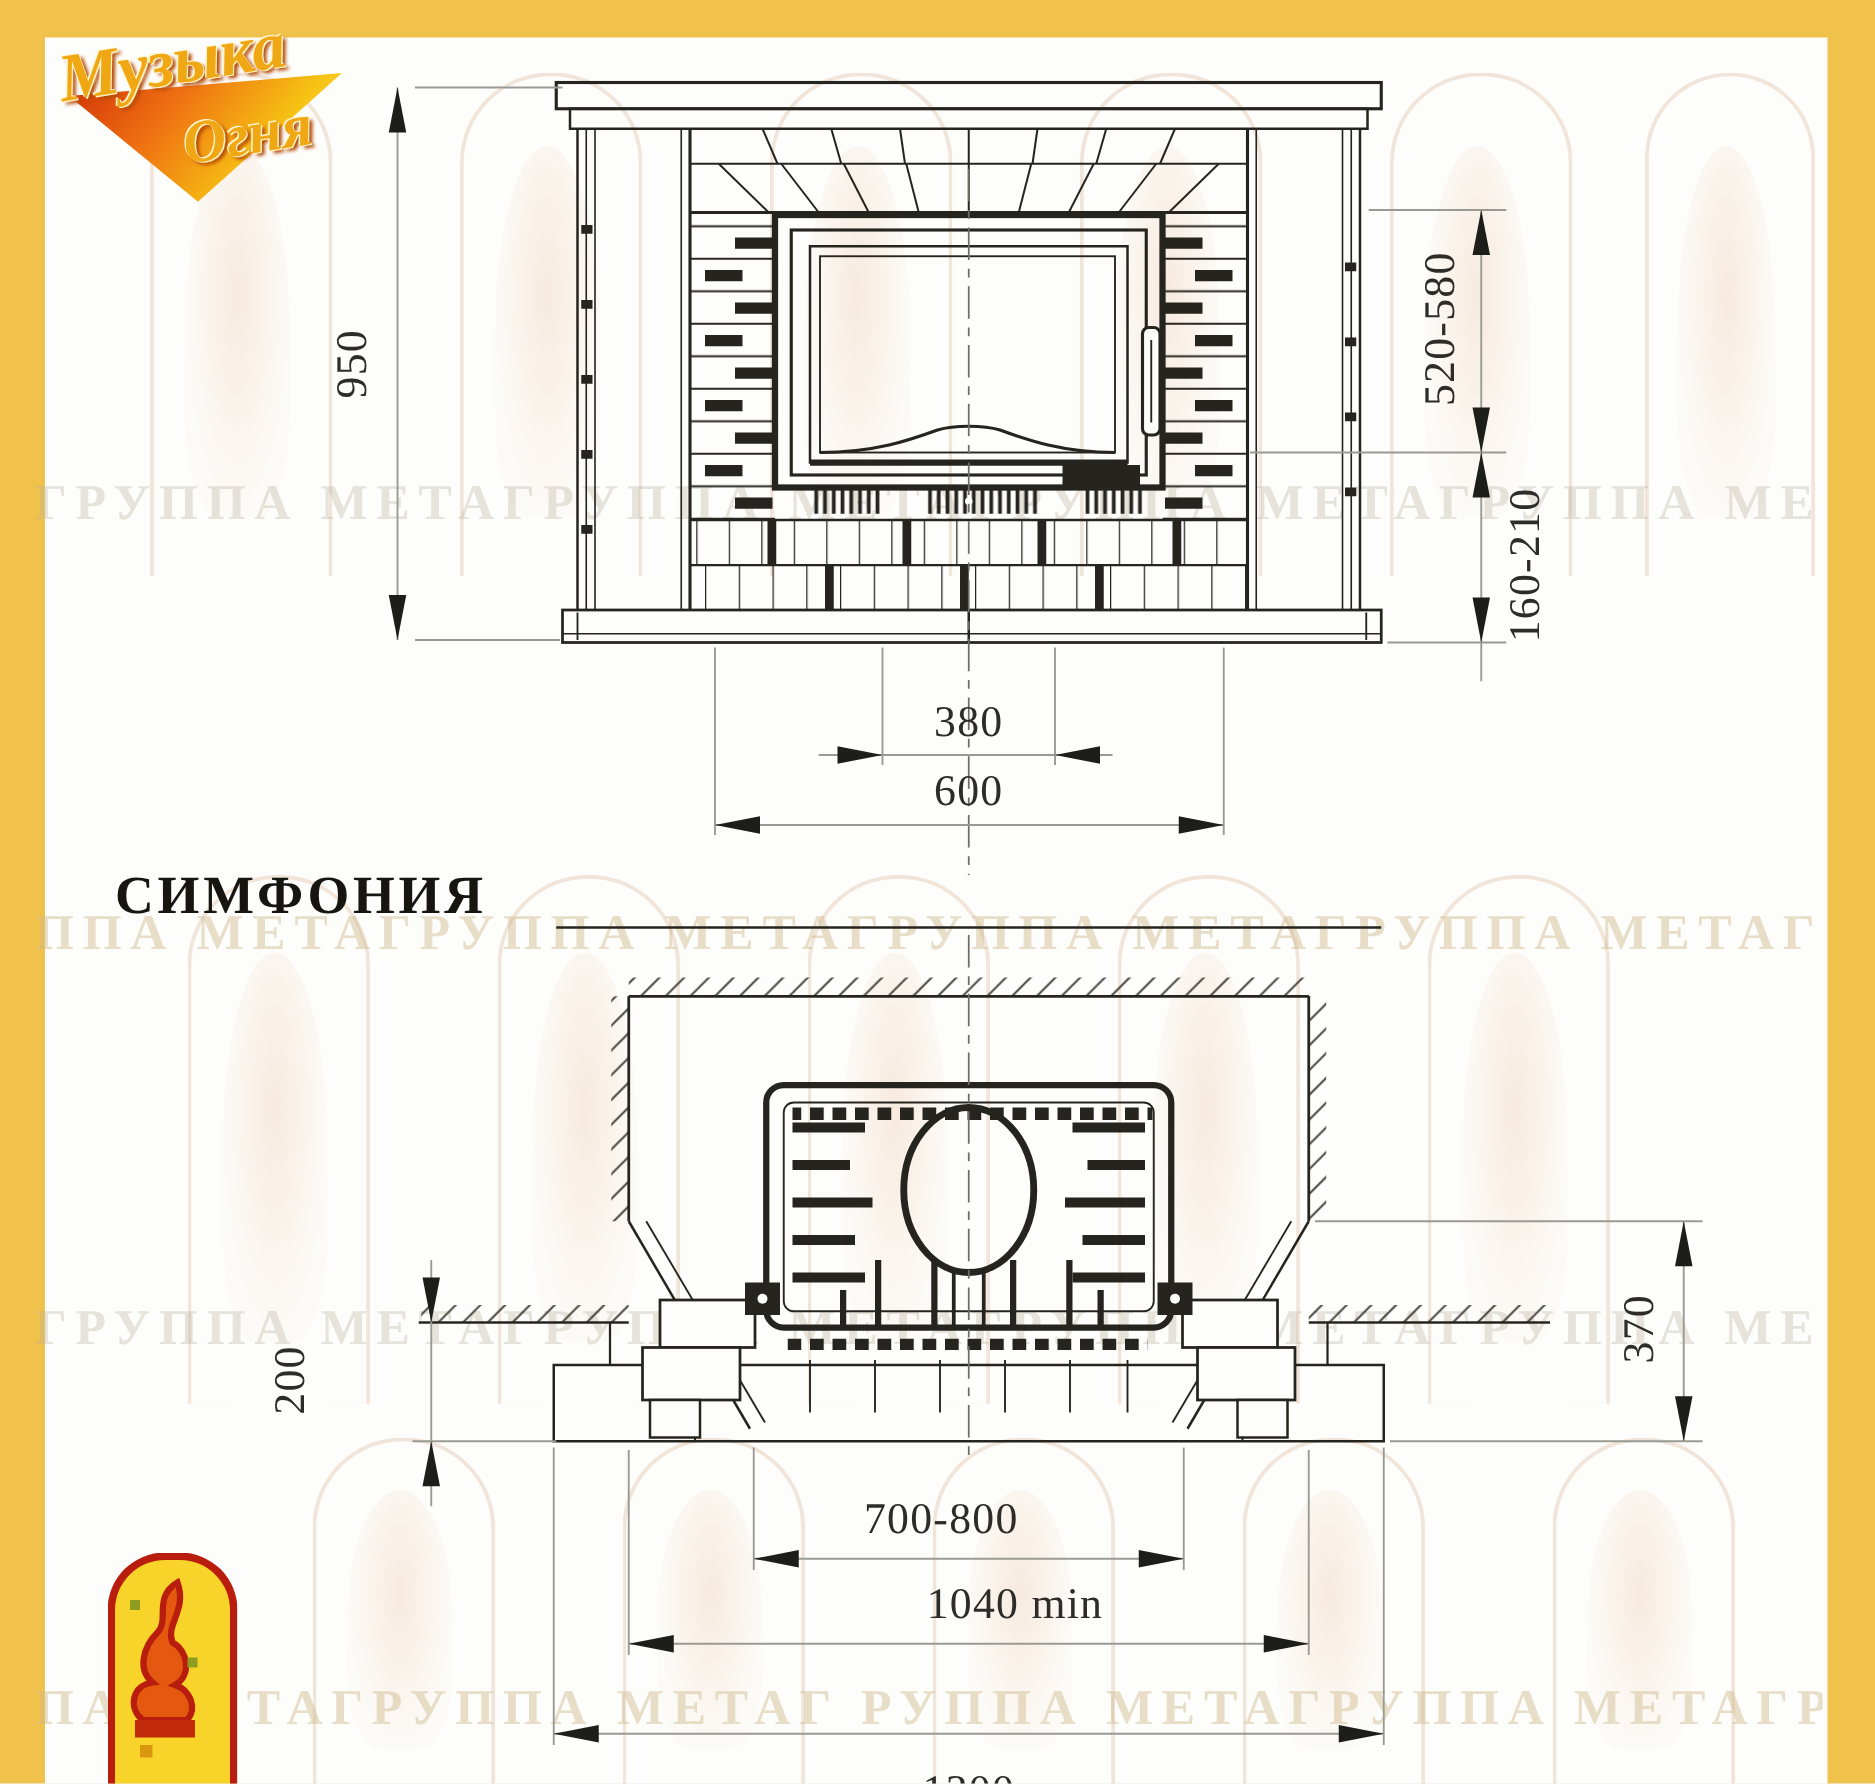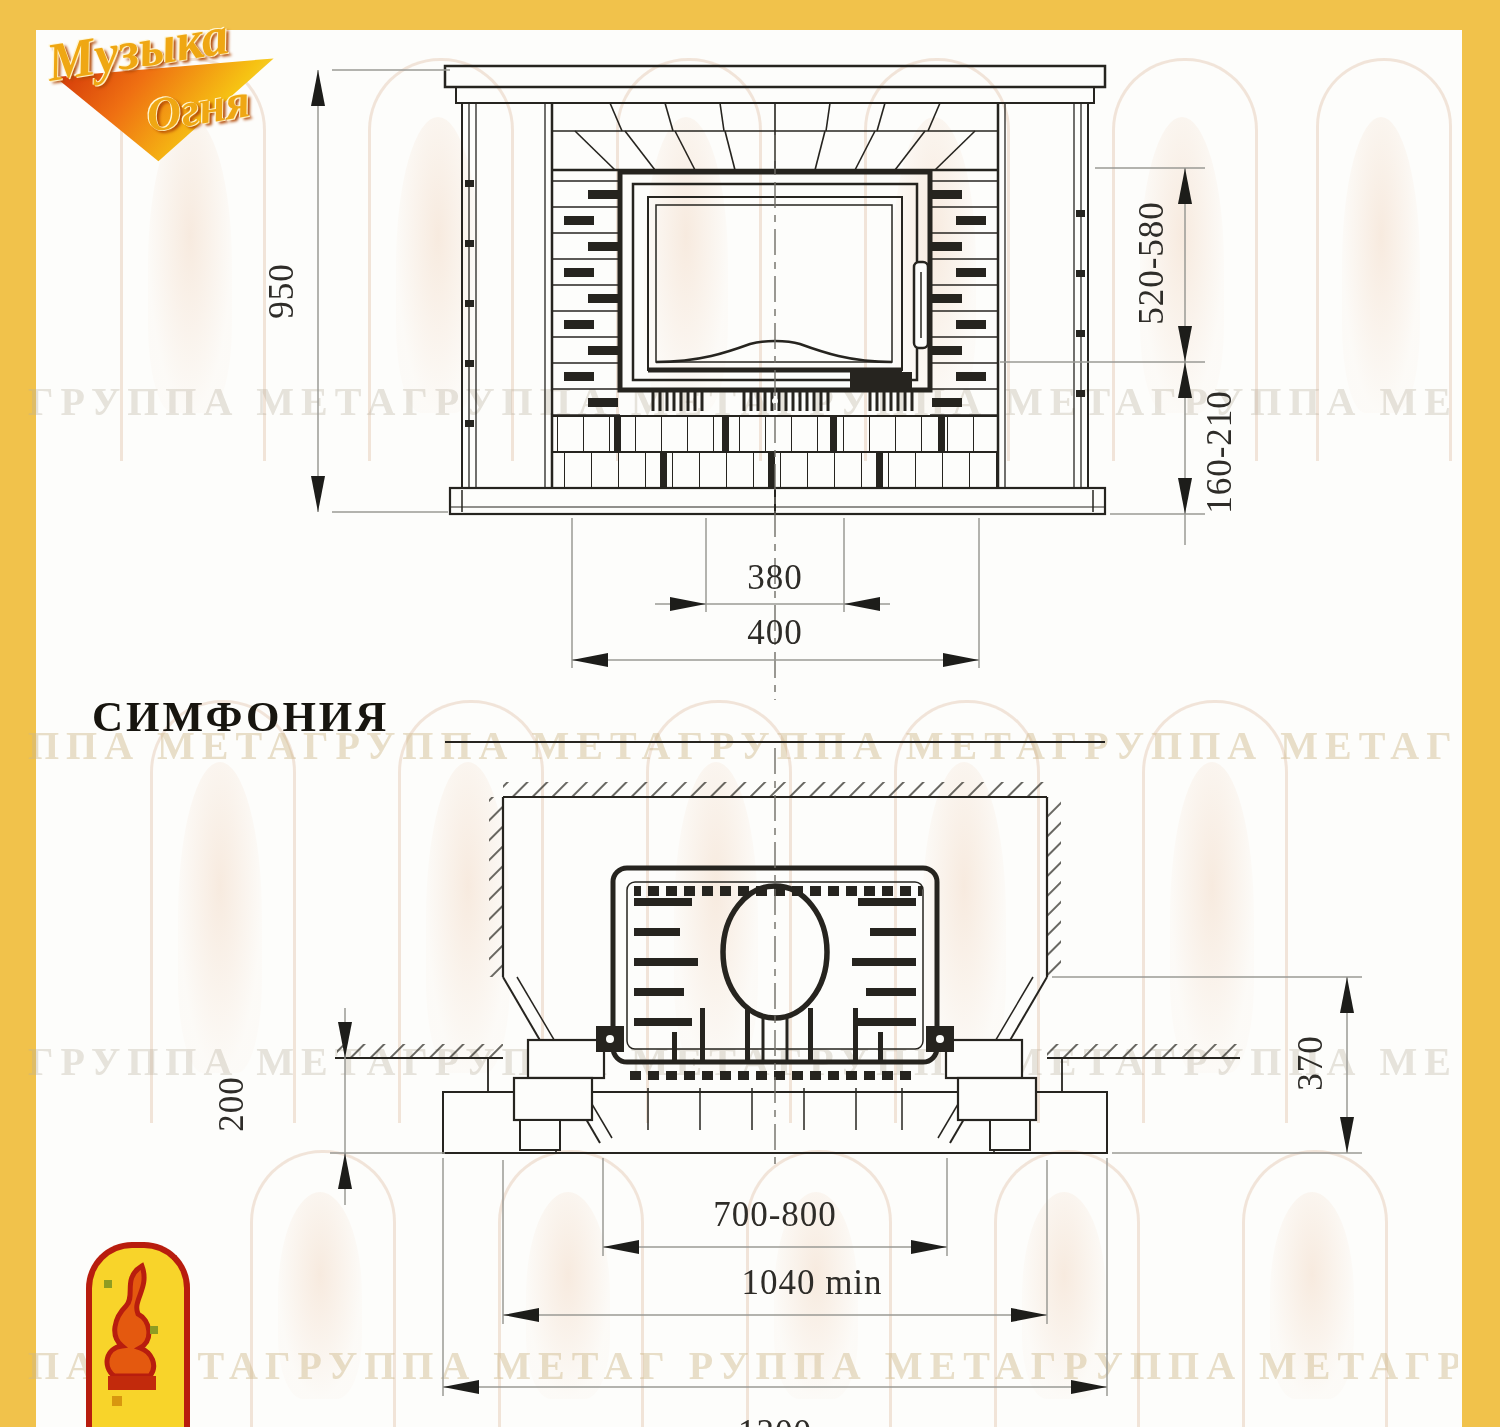--- a/index.html
+++ b/index.html
@@ -345,24 +345,24 @@
         <path d="M1047,1315 L1011,1308 L1011,1322 Z"></path>
       <path d="M443,1387 L479,1380 L479,1394 Z"></path>
         <path d="M1107,1387 L1071,1380 L1071,1394 Z"></path>
     </g>
   </svg>
 
   <span class="dim rot" style="left:282px;top:291px">950</span>
   <span class="dim rot" style="left:1152px;top:263px">520-580</span>
   <span class="dim rot" style="left:1220px;top:452px">160-210</span>
   <span class="dim" style="left:775px;top:578px">380</span>
-  <span class="dim" style="left:775px;top:633px">400</span>
+  <span class="dim" style="left:775px;top:633px">600</span>
   <span class="dim rot" style="left:232px;top:1104px">200</span>
   <span class="dim rot" style="left:1311px;top:1063px">370</span>
-  <span class="dim" style="left:775px;top:1215px">700-800</span>
+  <span class="dim" style="left:753px;top:1215px">700-800</span>
   <span class="dim" style="left:812px;top:1283px">1040 min</span>
   <span class="dim" style="left:775px;top:1433px">1300</span>
 
   <span class="title">СИМФОНИЯ</span>
 
   <div class="logo-top">
     <div class="logo-tri"></div>
     <span class="logo-word logo-w1">Музыка</span>
     <span class="logo-word logo-w2">Огня</span>
   </div>

